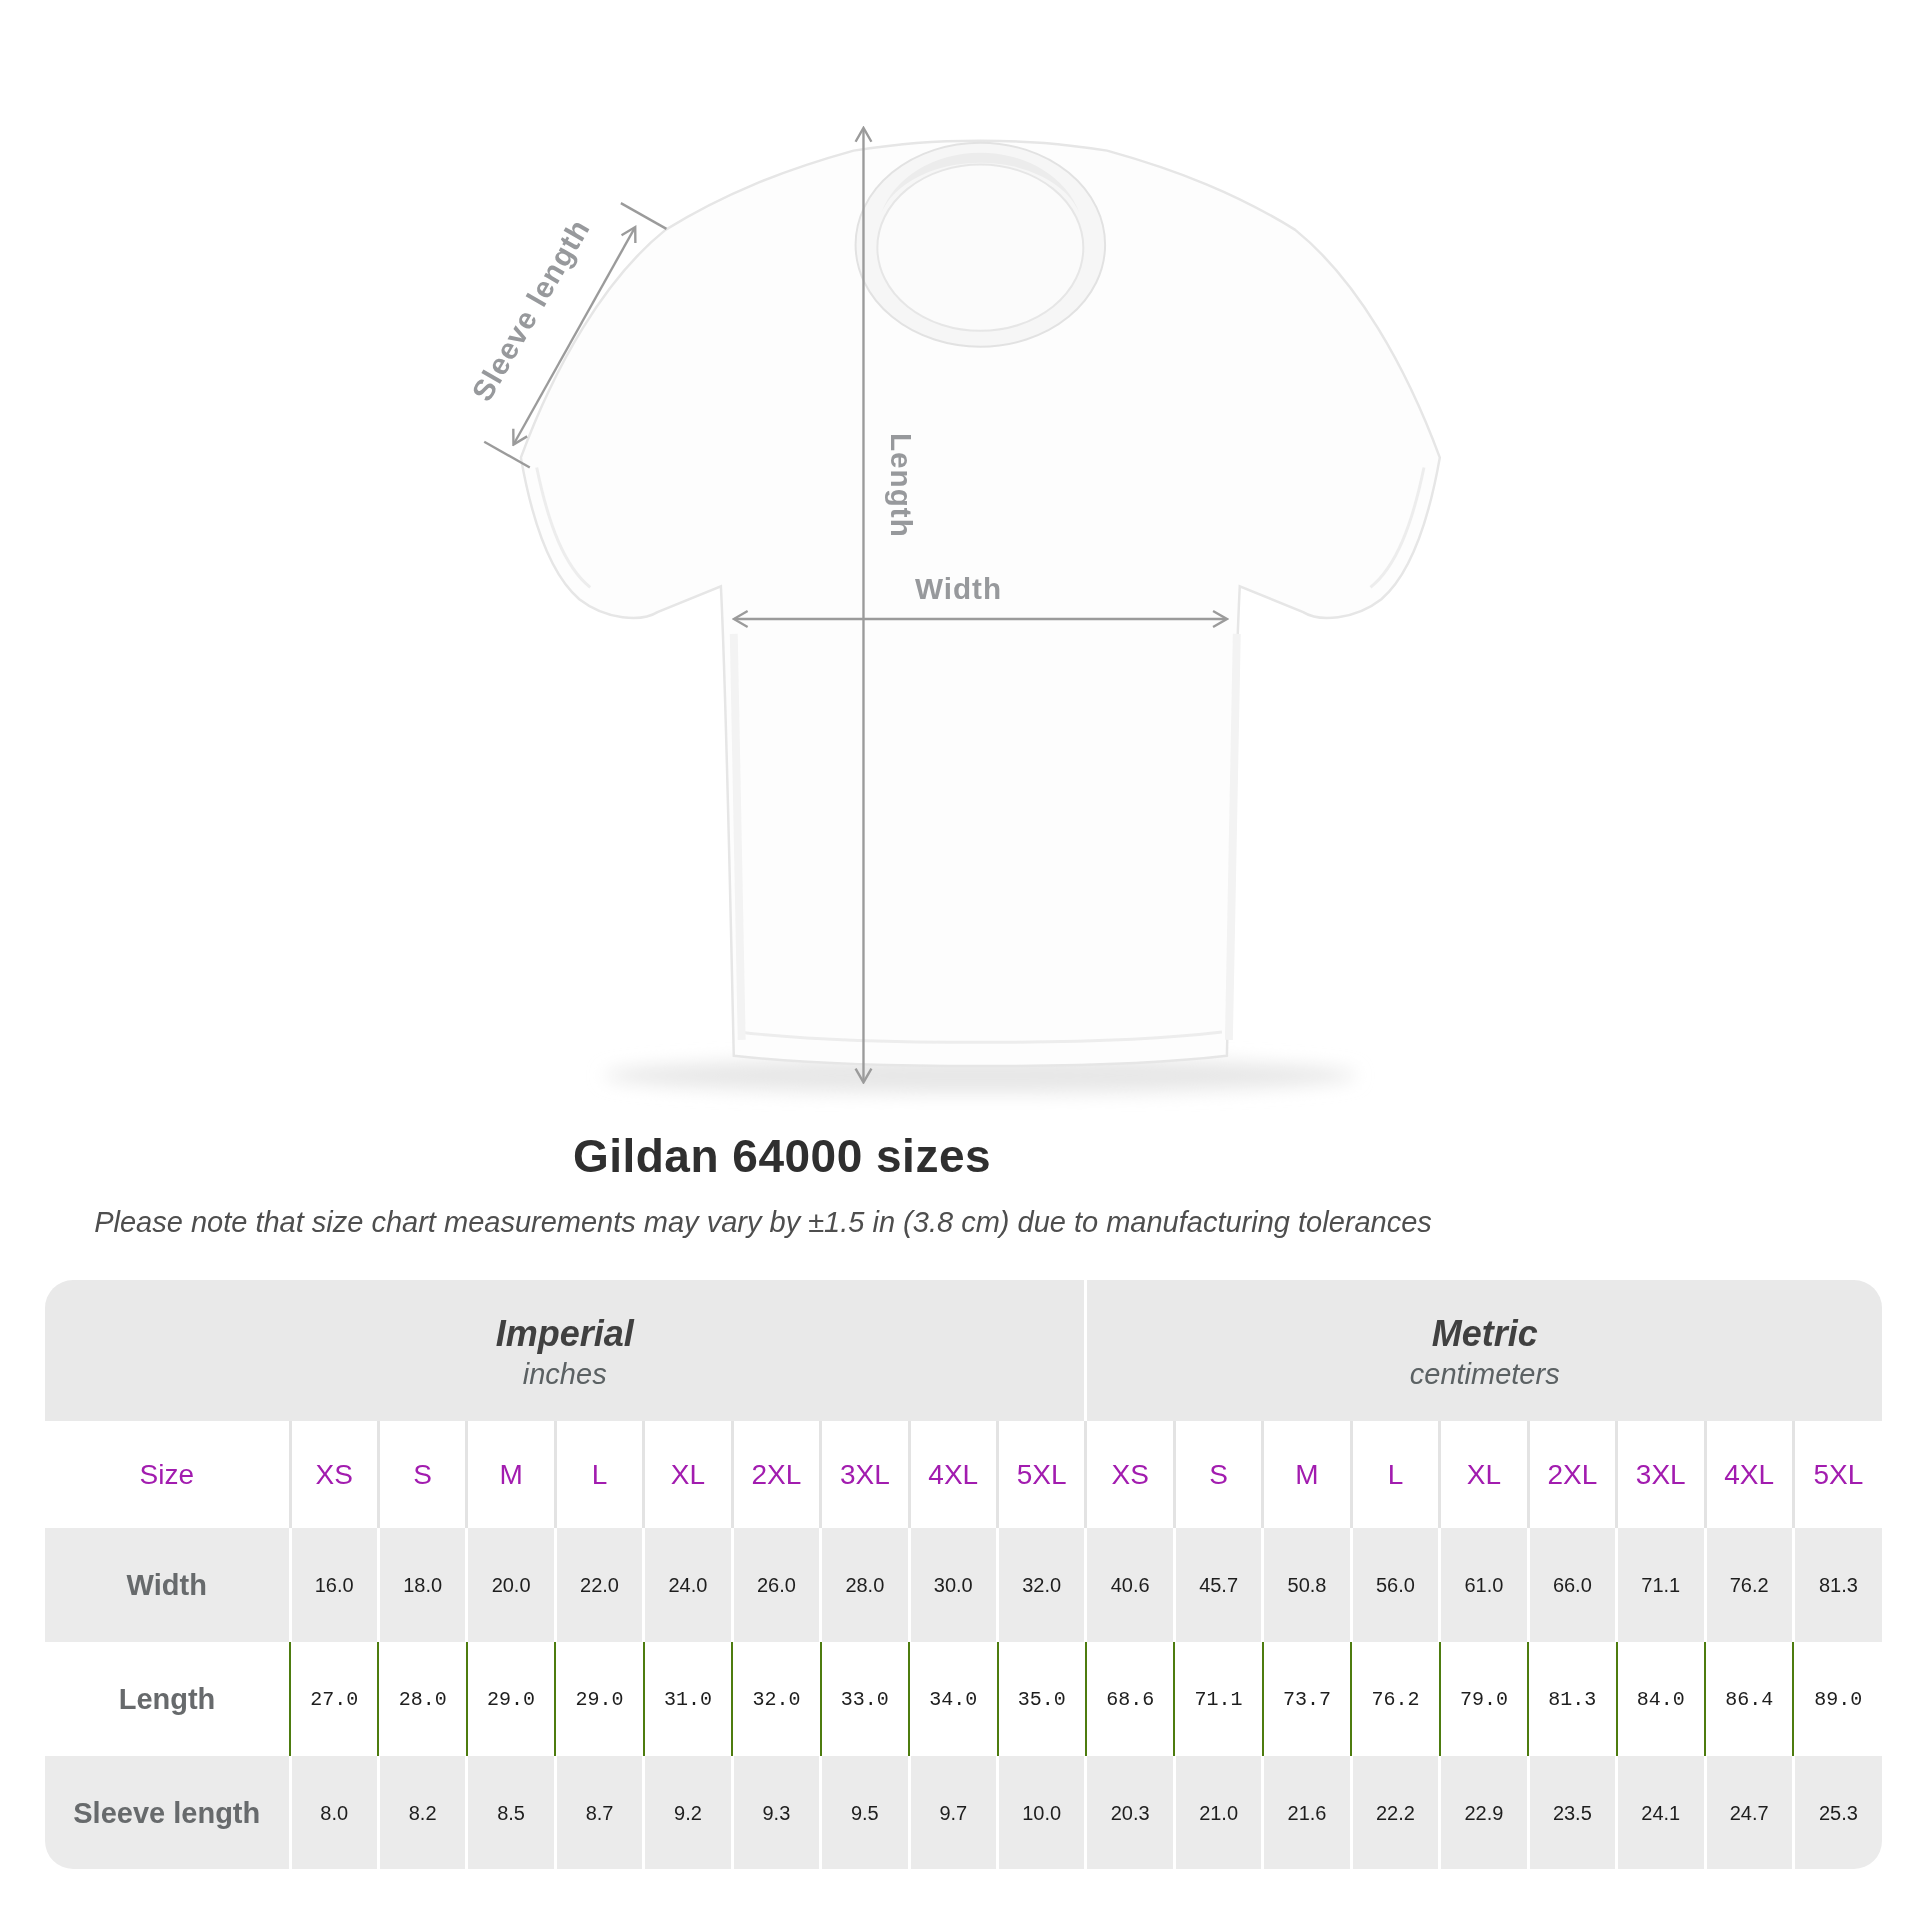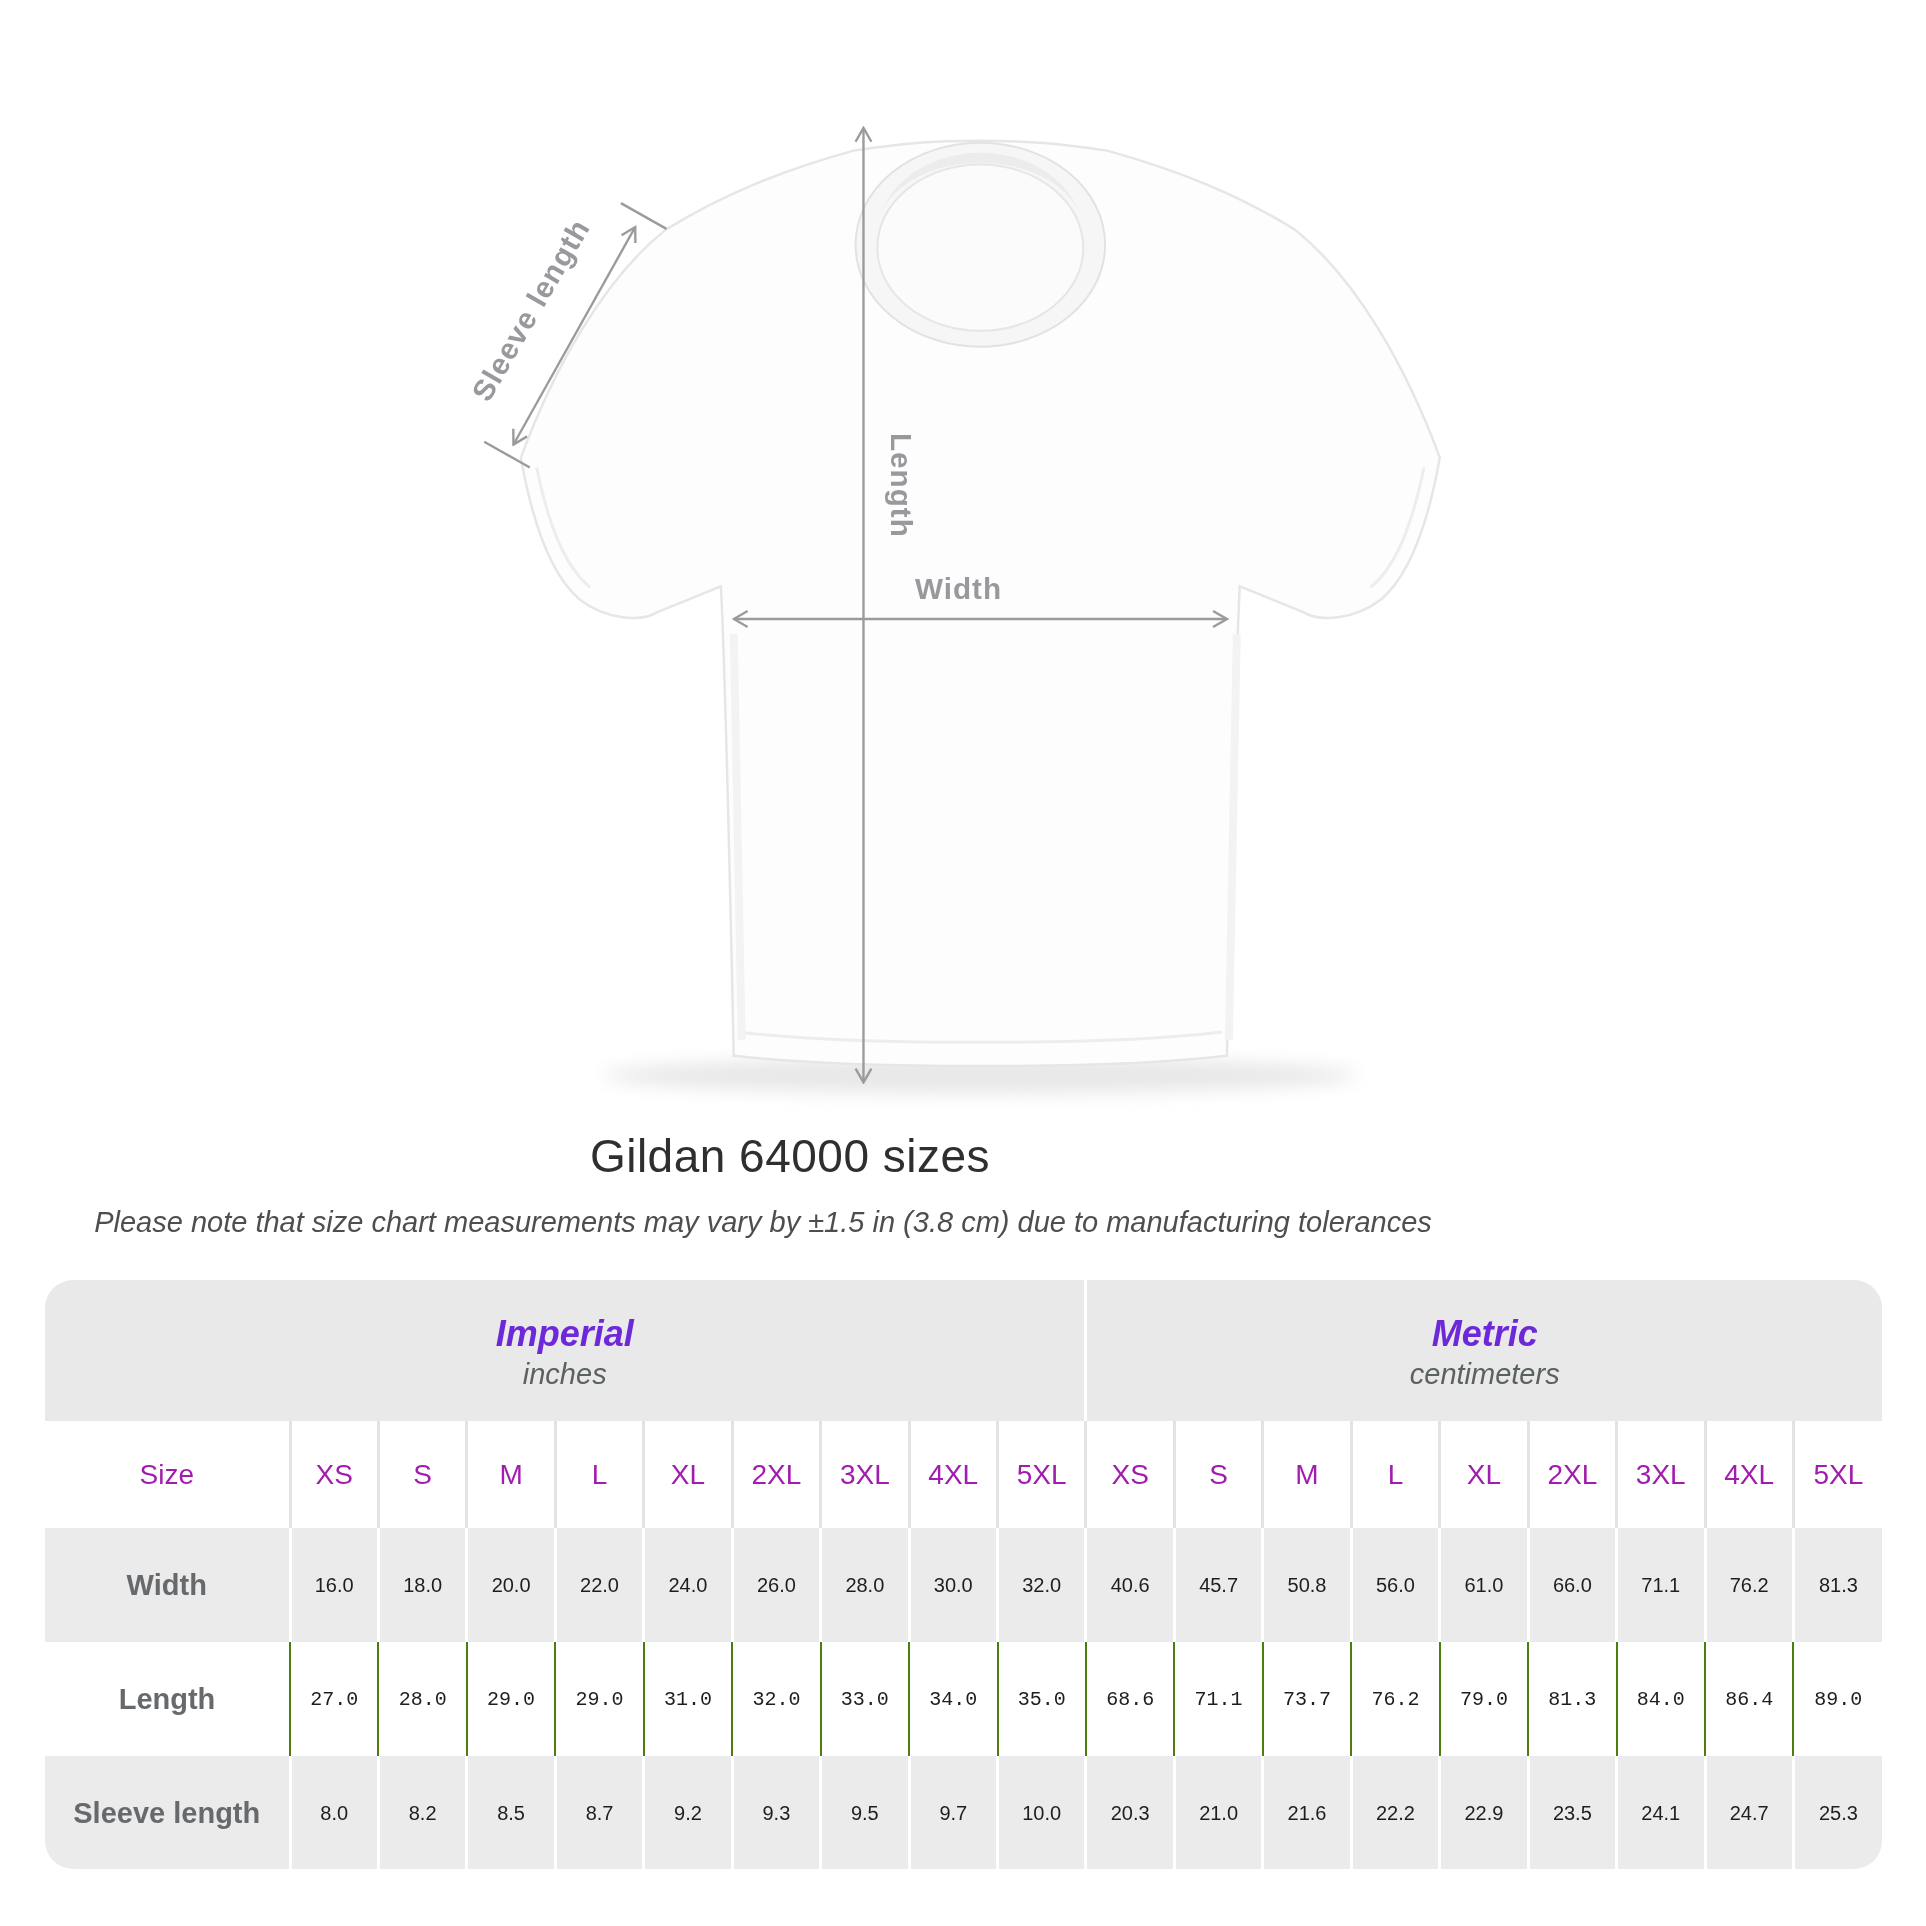--- a/index.html
+++ b/index.html
@@ -2,33 +2,33 @@
 <html><head>
 <meta charset="utf-8">
 <style>
   html,body{margin:0;padding:0;background:#fff;}
   .page{position:relative;width:1927px;height:1927px;background:#ffffff;overflow:hidden;
         font-family:"Liberation Sans", sans-serif;}
   
   .tee-svg{position:absolute;left:0;top:0;width:1927px;height:1139px;}
   
   .title{position:absolute;left:0;top:1129px;width:1564px;text-align:center;
-         font-size:46px;font-weight:normal;color:#2f2f2f;letter-spacing:0.5px;padding-left:8px;}
+         font-size:46px;font-weight:bold;color:#2f2f2f;letter-spacing:0.5px;}
   .subtitle{position:absolute;left:0;top:1206px;width:1526px;text-align:center;
          font-size:29px;font-style:italic;color:#4e4e4e;}
   
   .table-wrap{position:absolute;left:45px;top:1280px;width:1837px;height:589px;
               border-radius:28px;overflow:hidden;}
   table.size-table{border-collapse:collapse;table-layout:fixed;width:1837px;height:589px;}
   table.size-table col.label-col{width:245px;}
   table.size-table td{padding:0;text-align:center;vertical-align:middle;}
   tr.band-row{height:141px;}
   tr.band-row td{background:#e9e9e9;}
   td.band-imperial{border-right:3px solid #ffffff;}
-  .band-name{font-size:36px;font-weight:bold;font-style:italic;color:#6d28d9;line-height:1.35;}
+  .band-name{font-size:36px;font-weight:bold;font-style:italic;color:#404040;line-height:1.35;}
   .band-unit{font-size:29px;font-style:italic;color:#5b6163;}
   tr.size-row{height:107px;}
   tr.size-row td{background:#ffffff;font-size:28px;font-weight:normal;color:#a21caf;}
   tr.size-row td.data{border-left:3px solid #e3e3e3;}
   tr.data-row{height:114px;}
   tr.data-row td{font-size:20px;color:#1e1e1e;}
   tr.data-row td.row-label{font-size:29px;font-weight:bold;color:#676a6c;}
   tr.row-gray td{background:#ebebeb;}
   tr.row-gray td.data{border-left:3px solid #ffffff;}
   tr.row-white td{background:#ffffff;}

